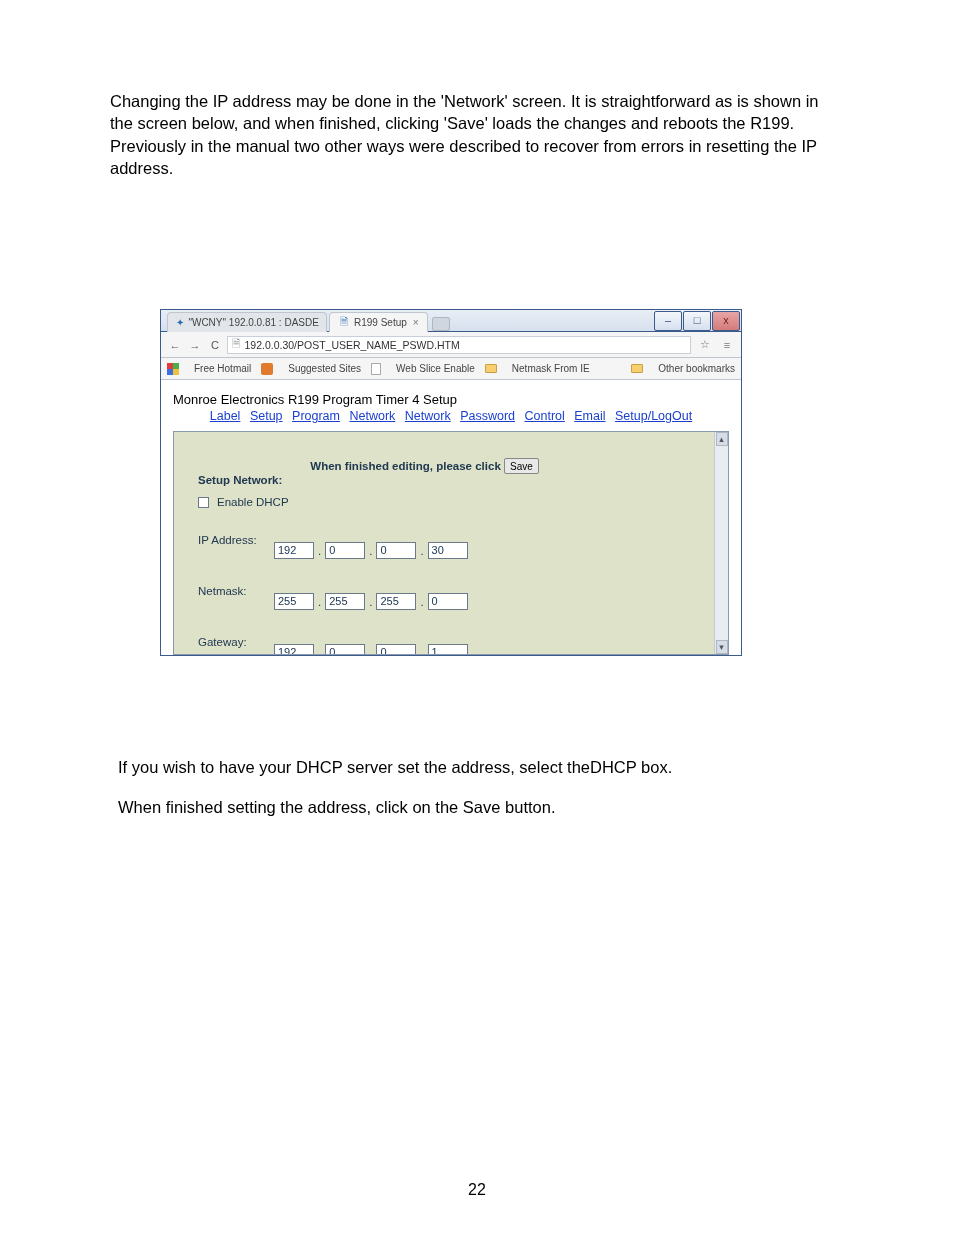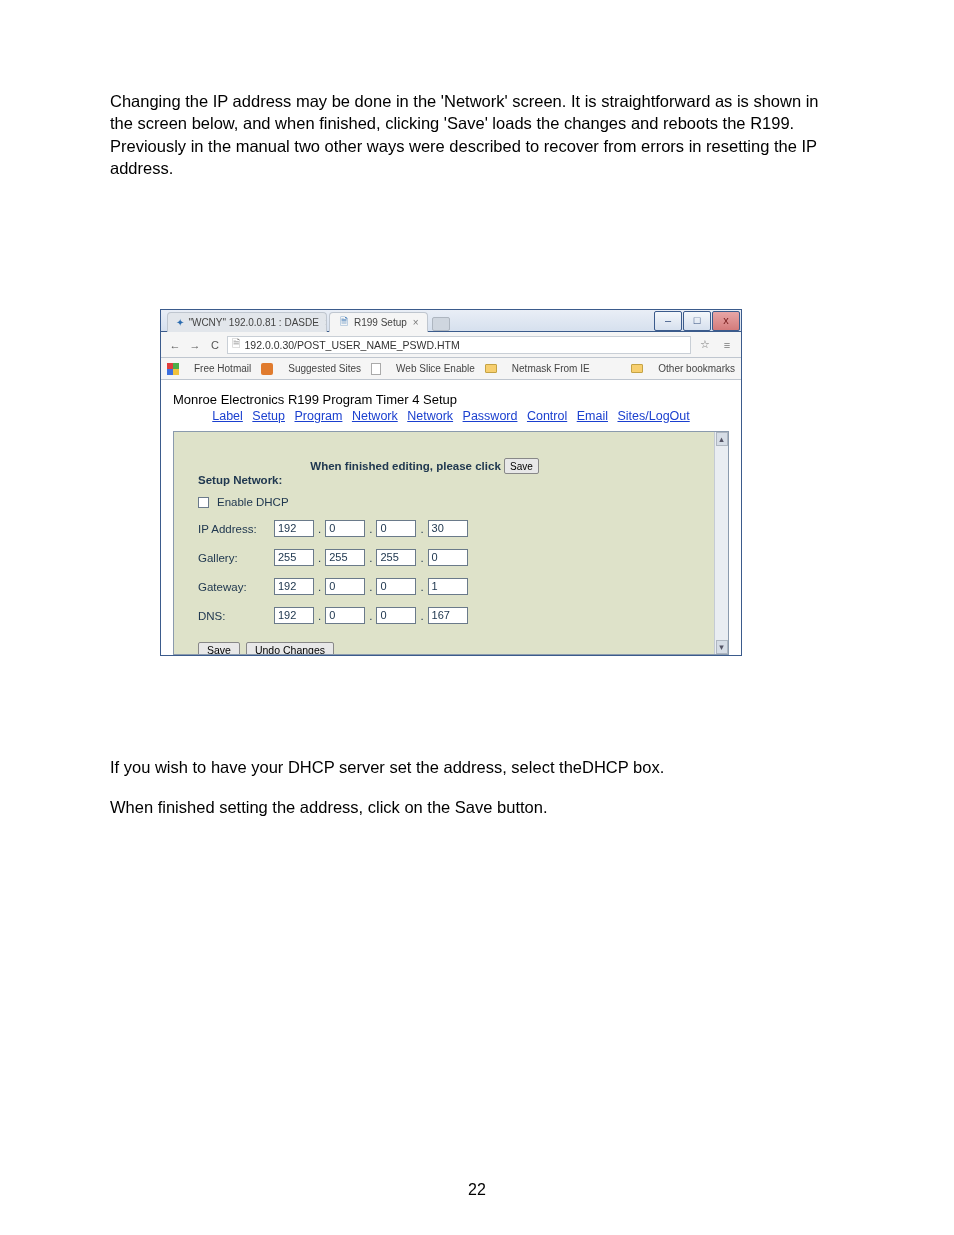--- a/index.html
+++ b/index.html
@@ -230,21 +230,21 @@
     height:16px;
     border:1px solid #888;
     background:#e8e8e8;
     border-radius:2px;
   }
   .chk-row { margin: 4px 0 12px 0; display:flex; align-items:center; gap:8px; }
   .chk-box { width:11px; height:11px; border:1px solid #6a7a8a; background:#fff; display:inline-block; }
 
   .ip-grid { display:grid; grid-template-columns: 76px auto; row-gap:12px; align-items:center; }
   .ip-label { color:#203850; }
-  .octets { display:flex; align-items:center; }
+  .octets { display:flex; align-items:center;margin-top:22px; }
   .oct {
     width:40px; height:17px;
     border:1px solid #6a7a8a;
     background:#fff;
     font-size:11px;
     padding:0 3px;
     line-height:15px;
   }
   .dot { margin:0 4px; color:#203850; }
 
@@ -338,21 +338,21 @@
       <div class="page-heading">Monroe Electronics R199 Program Timer 4 Setup</div>
       <div class="page-nav">
         <span>Label</span>
         <span>Setup</span>
         <span>Program</span>
         <span>Network</span>
         <span>Network</span>
         <span>Password</span>
         <span>Control</span>
         <span>Email</span>
-        <span>Sites/LogOut</span>
+        <span>Setup/LogOut</span>
       </div>
 
       <div class="form-frame">
         <div class="scroll-track">
           <div class="scroll-arrow">▴</div>
           <div class="scroll-arrow">▾</div>
         </div>
         <div class="form-inner">
 
           <div class="setup-row">
@@ -373,21 +373,21 @@
             <div class="octets">
               <span class="oct">192</span>
                 <span class="dot">.</span>
               <span class="oct">0</span>
                 <span class="dot">.</span>
               <span class="oct">0</span>
                 <span class="dot">.</span>
               <span class="oct">30</span>
             </div>
 
-            <div class="ip-label">Gallery:</div>
+            <div class="ip-label">Netmask:</div>
             <div class="octets">
               <span class="oct">255</span>
                 <span class="dot">.</span>
               <span class="oct">255</span>
                 <span class="dot">.</span>
               <span class="oct">255</span>
                 <span class="dot">.</span>
               <span class="oct">0</span>
             </div>
 
@@ -417,20 +417,20 @@
           <div class="btn-row">
             <button class="fbtn">Save</button>
             <button class="fbtn">Undo Changes</button>
           </div>
 
         </div>
       </div>
     </div>
   </div>
 
-  <div class="body-text" style="margin-top:100px;">
+  <div class="body-text" style="margin-top:100px;margin-left:8px;">
     <p>If you wish to have your DHCP server set the address, select theDHCP box.</p>
     <p>When finished setting the address, click on the Save button.</p>
   </div>
 
 </div>
 
 <div class="page-number">22</div>
 
 </body></html>

